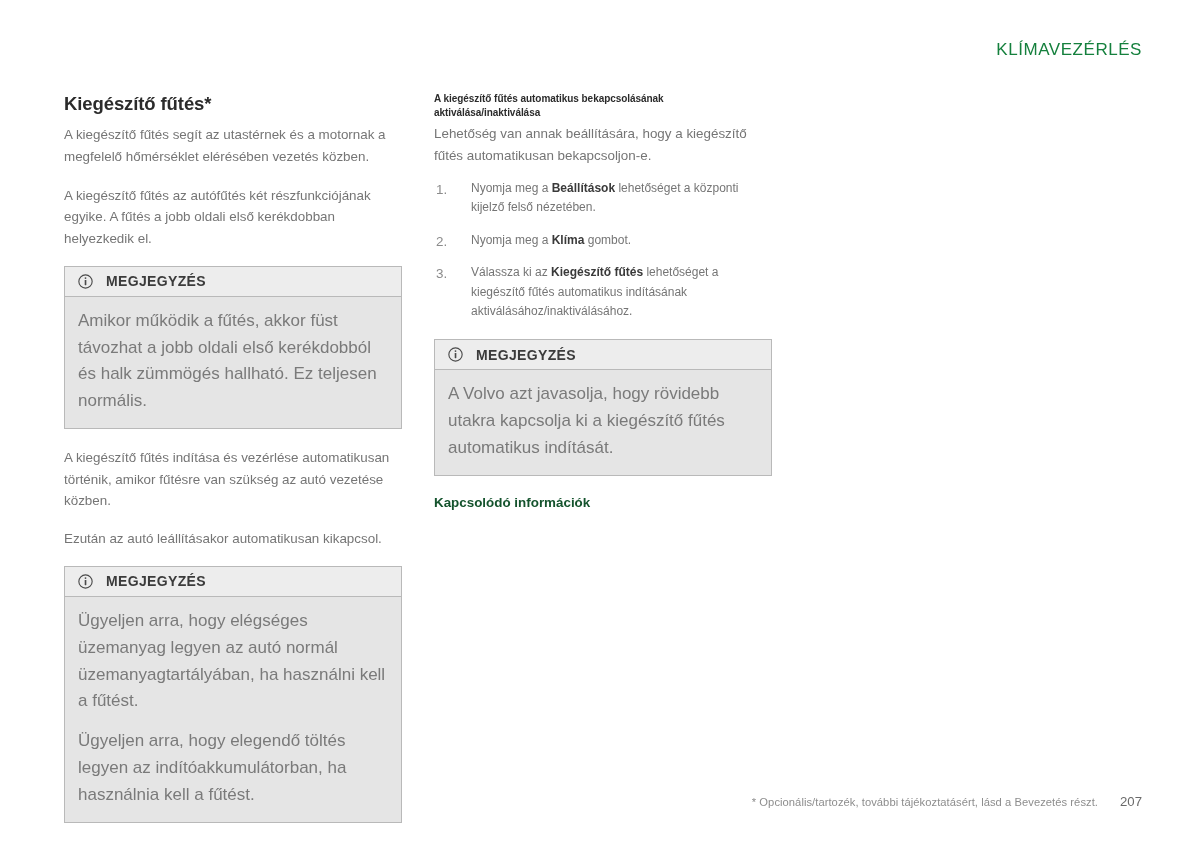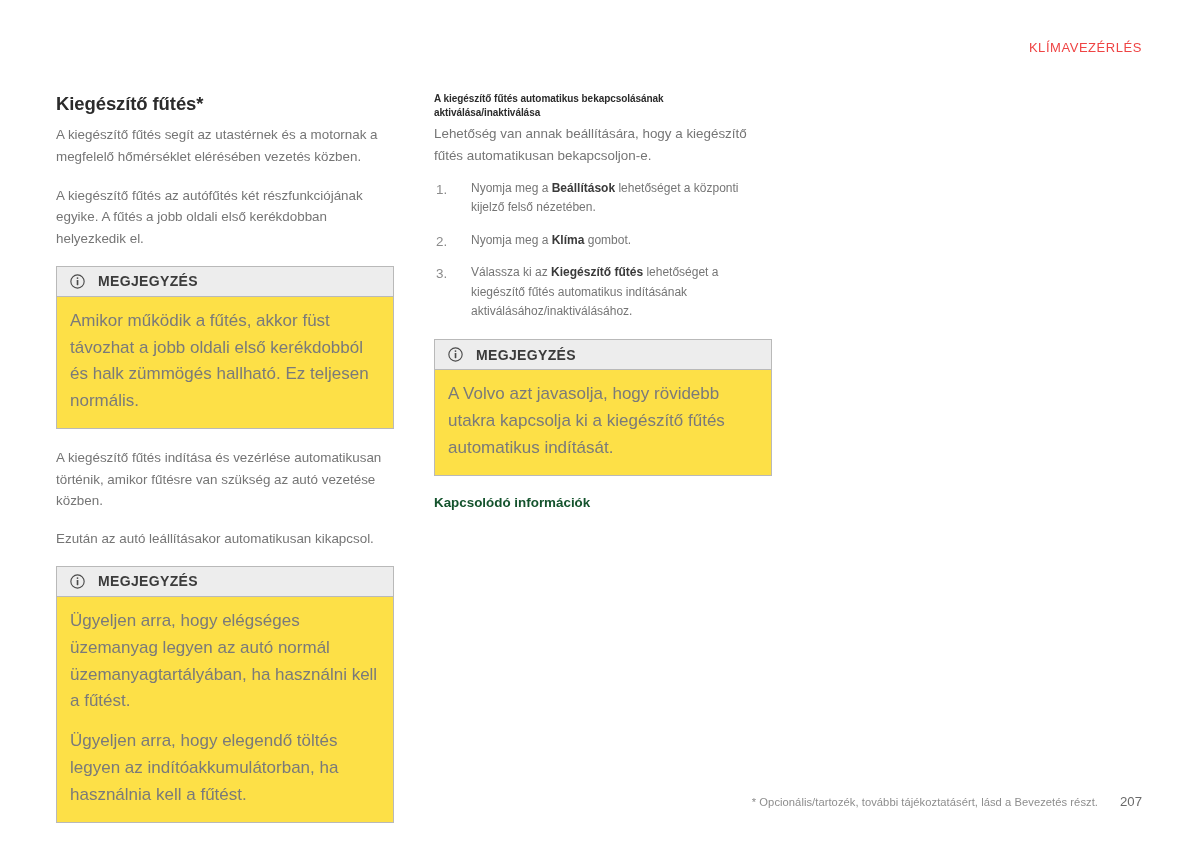--- a/index.html
+++ b/index.html
@@ -21,34 +21,34 @@
   .page {
     position: absolute;
     inset: 0;
   }
 
   
   .running-header {
     position: absolute;
     top: 40px;
     right: 58px;
-    font-size: 13px;
+    font-size: 17px;
     letter-spacing: 0.55px;
-    color: #ef4444;
+    color: #15803d;
     font-weight: 400;
     white-space: nowrap;
   }
 
   
   .col {
     position: absolute;
     top: 92px;
     width: 338px;
   }
-  .col-left  { left: 56px;  }
+  .col-left  { left: 64px;  }
   .col-right { left: 434px; }
 
   
   h1.section-title {
     font-size: 18.5px;
     font-weight: bold;
     color: #2b2b2b;
     margin: 0 0 9px 0;
     letter-spacing: -0.1px;
     line-height: 1.25;
@@ -77,21 +77,21 @@
   p.body-text.lead {
     margin-bottom: 17px;
   }
   p.body-text.tight {
     margin-bottom: 1px;
   }
 
   
   .note {
     border: 1px solid #b9b9b9;
-    background: #fde047;
+    background: #e5e5e5;
     margin: 6px 0 18px 0;
     box-sizing: border-box;
   }
   .note-header {
     background: #ededed;
     border-bottom: 1px solid #b9b9b9;
     display: flex;
     align-items: center;
     gap: 13px;
     padding: 7px 12px 7px 13px;

